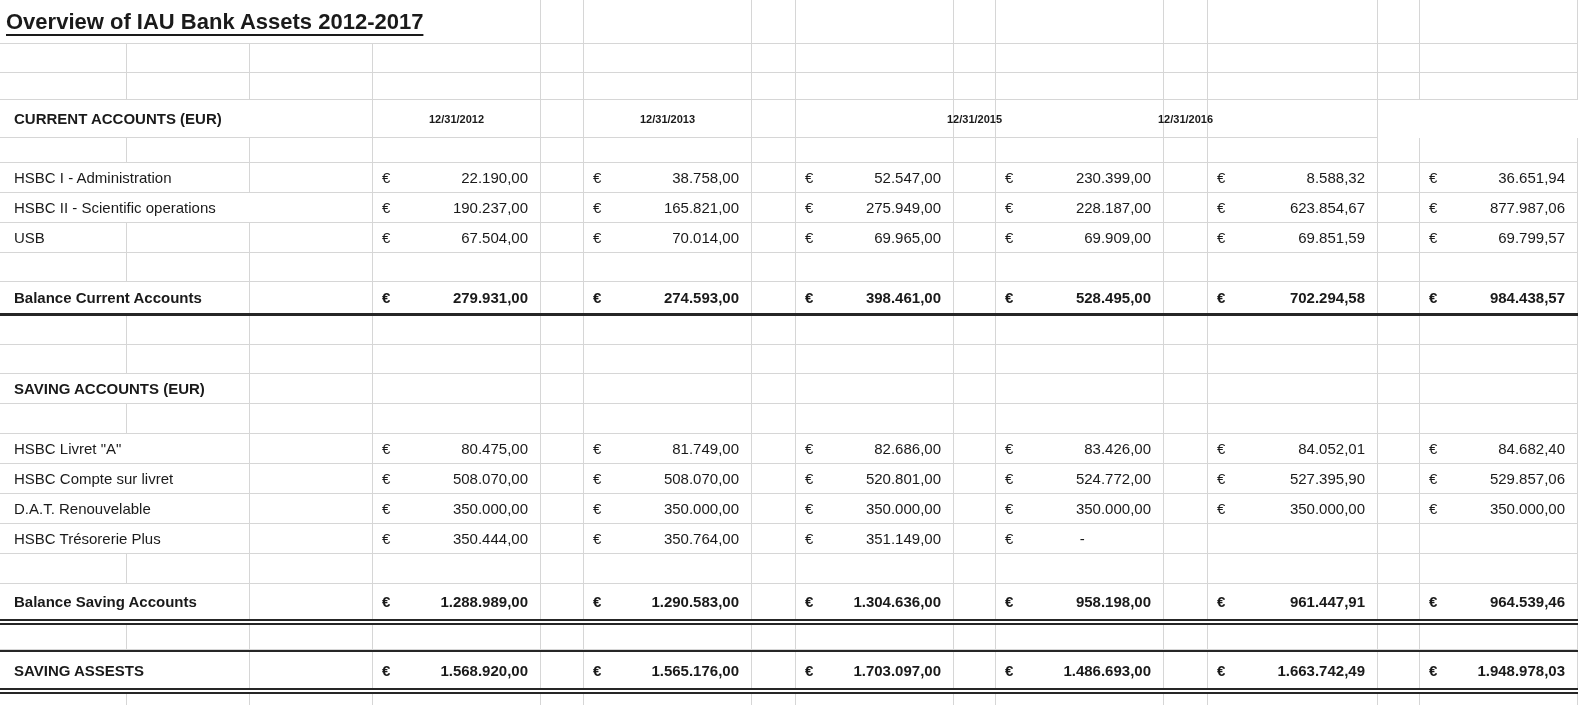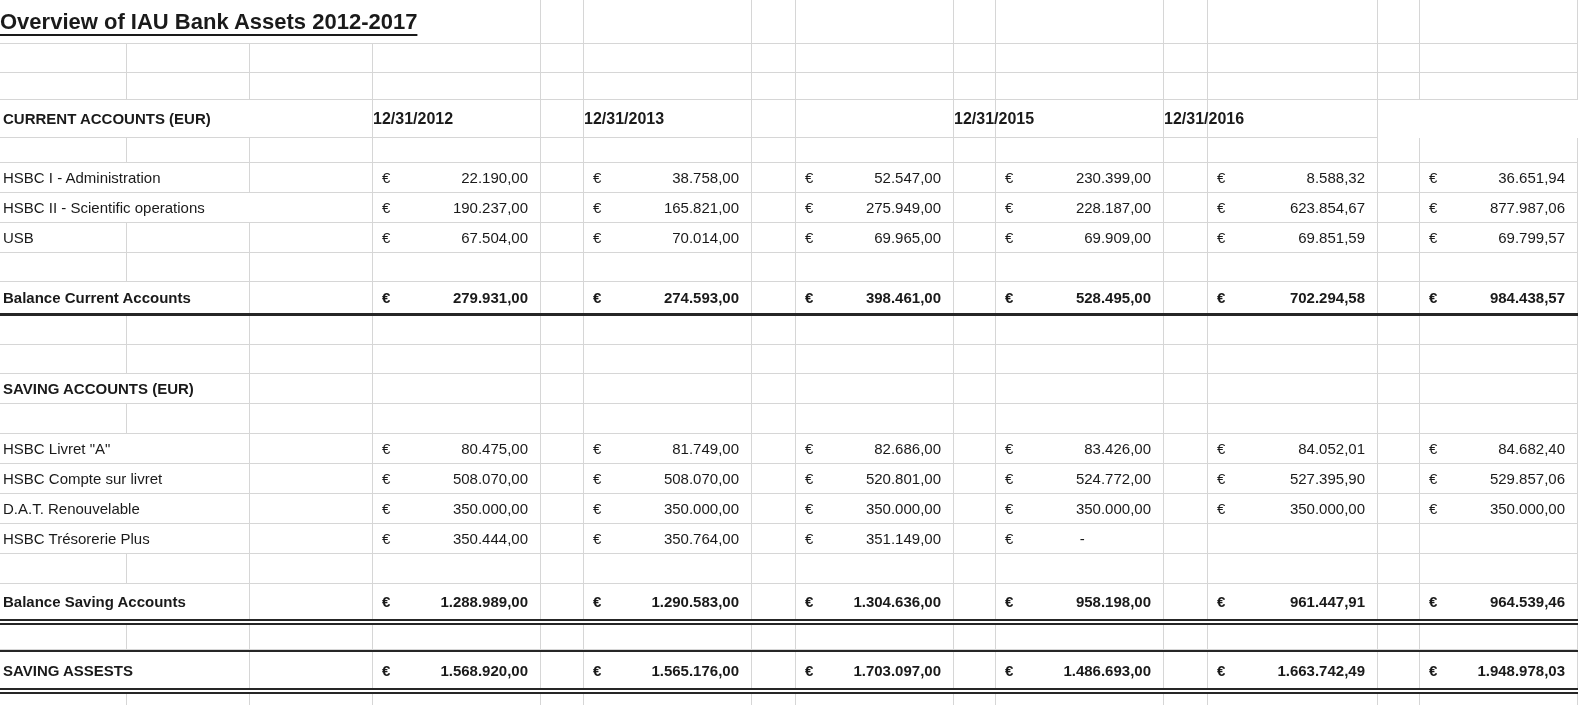--- a/index.html
+++ b/index.html
@@ -6,28 +6,28 @@
   .sheet{
     position:relative;width:1578px;height:705px;overflow:hidden;
     background:var(--bg,#fff);color:var(--text,#1a1a1a);
     font-family:"Liberation Sans",sans-serif;font-size:15px;
   }
   .row{display:grid;grid-template-columns:127px 123px 123px 168px 43px 168px 44px 158px 42px 168px 44px 170px 42px 158px;}
   .c{border-right:1px solid var(--grid,#d6d6d6);border-bottom:1px solid var(--grid,#d6d6d6);
      display:flex;align-items:center;min-width:0;box-sizing:border-box;}
   .row.nb>.c{border-bottom:none}
   .s2{grid-column:span 2}.s3{grid-column:span 3}.s4{grid-column:span 4}
-  .lab{padding-left:3px;white-space:nowrap;overflow:visible}
+  .lab{padding-left:14px;white-space:nowrap;overflow:visible}
   .v{justify-content:space-between;padding:0 12px 0 9px}
   .v .num{white-space:nowrap}
   .v.dash{justify-content:flex-start}
   .v.dash .num{flex:1;text-align:center}
-  .d{font-weight:700;font-size:16px}
+  .d{justify-content:center;font-weight:700;font-size:11px}
   .b{font-weight:700}
-  .title-cell{font-size:22px;font-weight:700;}
+  .title-cell{font-size:22px;font-weight:700;padding-left:6px}
   .title-cell span{text-decoration:underline;text-underline-offset:5px;text-decoration-thickness:2px;white-space:nowrap}
   .bc{border-bottom:3px solid var(--dark,#262626)}
   .bs{border-bottom:6px double var(--dark,#262626)}
   .tt{border-top:2px solid var(--dark,#262626);border-bottom:6px double var(--dark,#262626)}
   .h44{height:44px}.h38{height:38px}.h36{height:36px}.h35{height:35px}
   .h31{height:31px}.h30{height:30px}.h29{height:29px}.h27{height:27px}
   .h25{height:25px}.h22{height:22px}
 </style>
 </head>
 <body>

